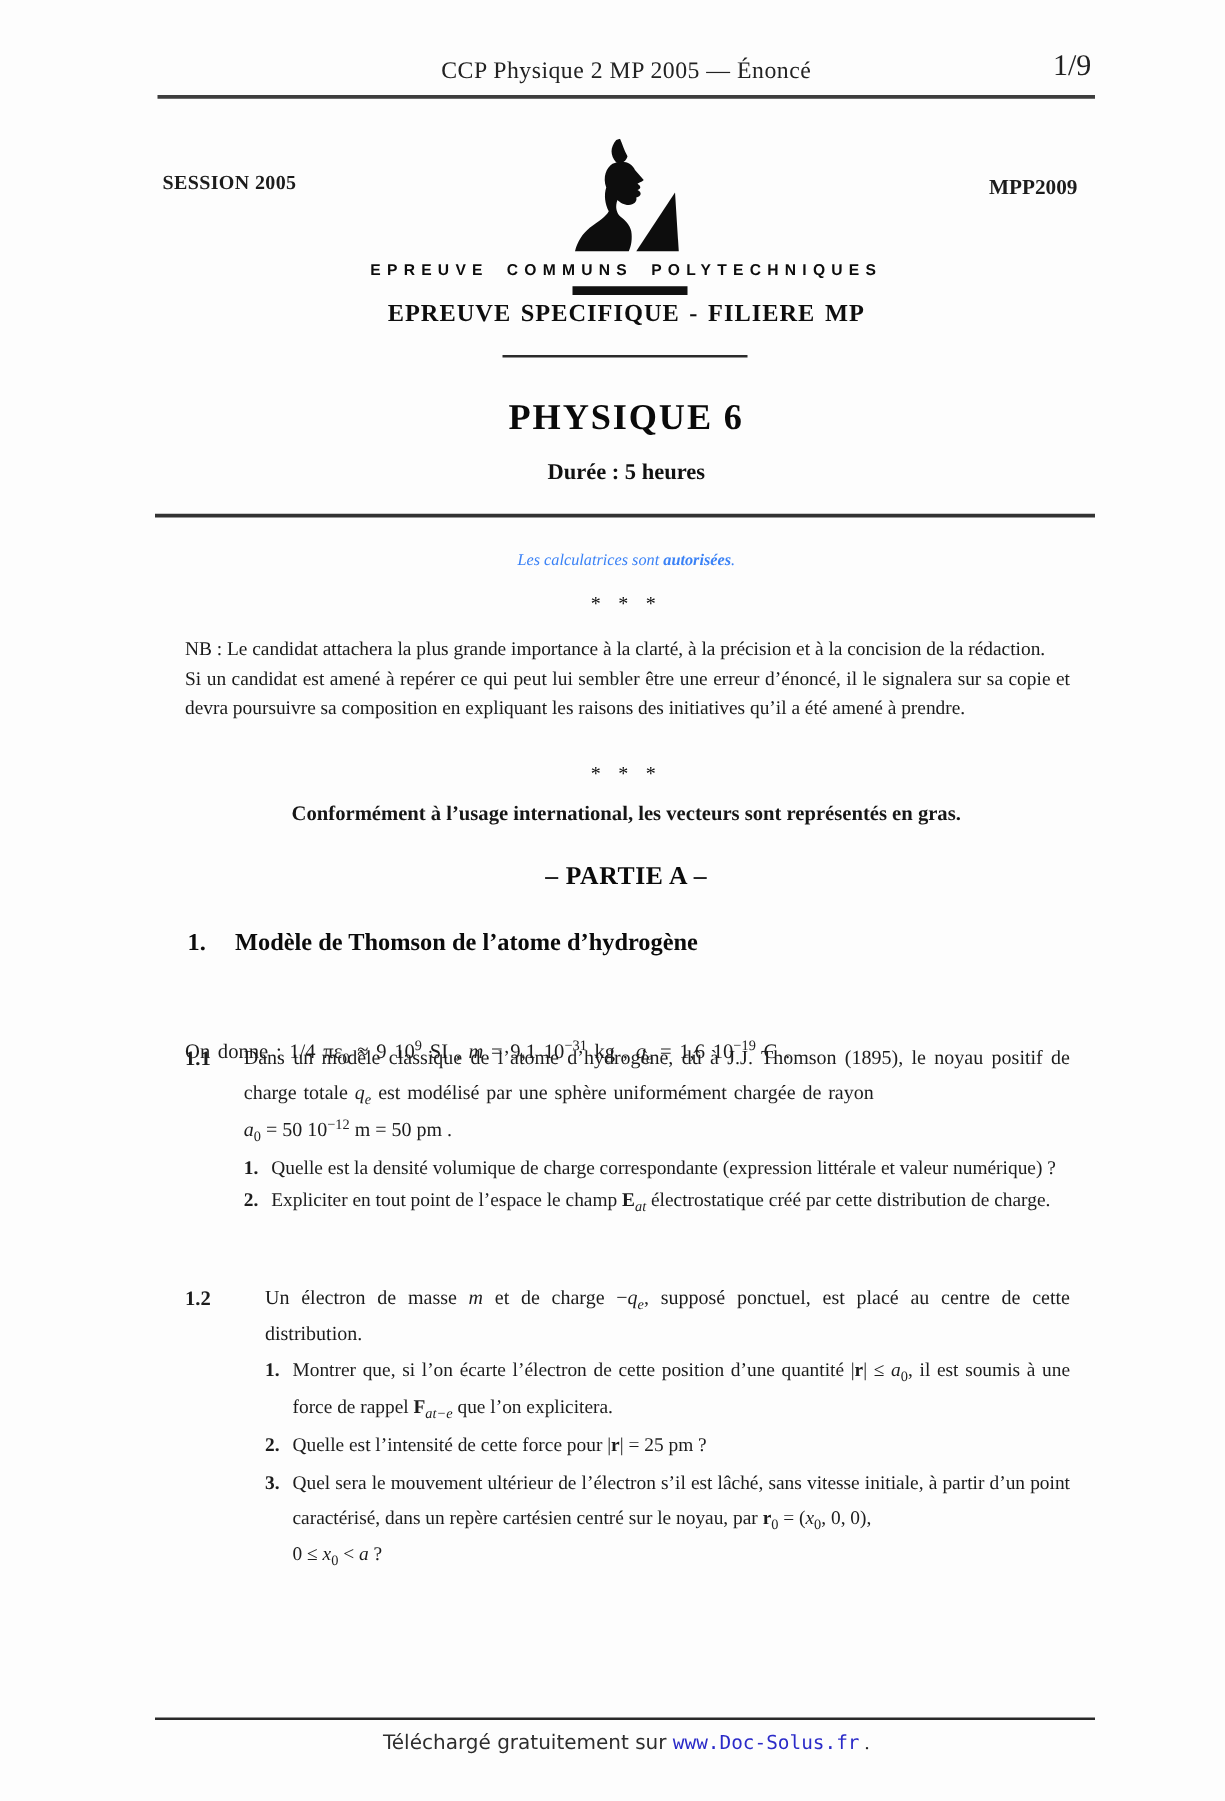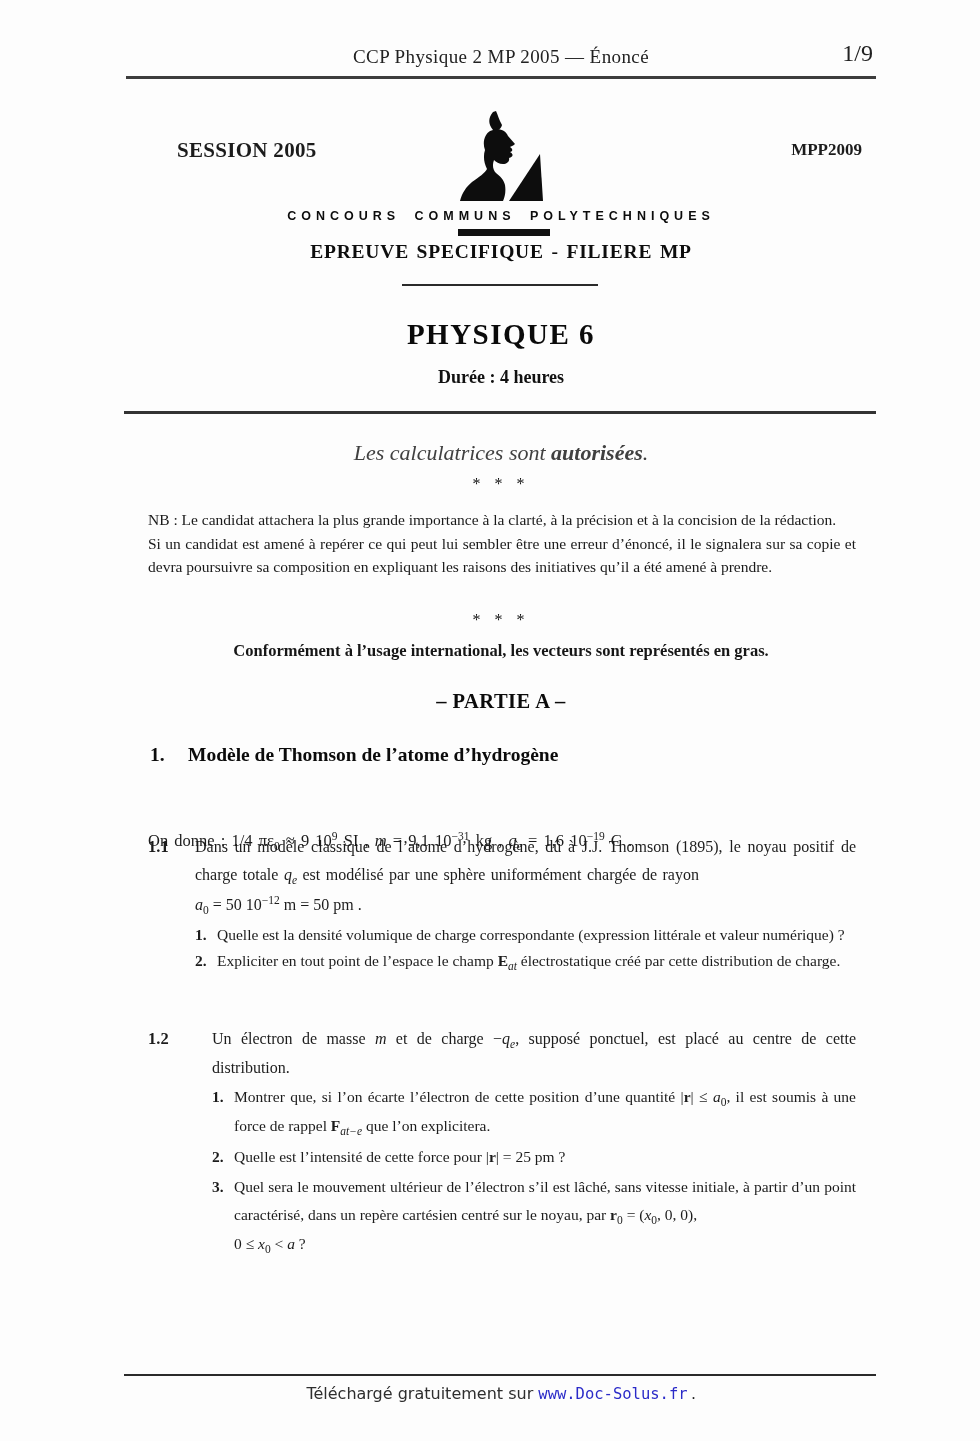--- a/index.html
+++ b/index.html
@@ -12,34 +12,34 @@
   .sp{font-size:11.5px;position:relative;top:-6px;letter-spacing:0;}
   .sb{font-size:11.5px;position:relative;top:4px;letter-spacing:0;}
 
   
   .hdr{top:46px;left:127px;width:748px;height:26px;}
   .hdr-title{display:block;text-align:center;font-size:19px;letter-spacing:0.4px;color:#222;}
   .hdr-page{position:absolute;right:2px;top:-6px;font-size:24px;color:#222;}
   .rule-top{top:76px;left:126px;width:750px;height:3px;background:#3d3d3d;}
 
   
-  .session{top:138px;left:130px;font-size:21px;font-weight:bold;letter-spacing:0.3px;margin-left:47px;}
+  .session{top:138px;left:130px;font-size:16px;font-weight:bold;letter-spacing:0.3px;}
   .code{top:140px;right:106px;font-size:17px;font-weight:bold;}
   .logo{top:111px;left:452px;width:106px;height:92px;}
   .concours{top:209px;font-family:"Liberation Sans","DejaVu Sans",sans-serif;
             font-size:12.5px;font-weight:bold;letter-spacing:5px;word-spacing:6px;color:#0c0c0c;}
   .bar{top:229px;left:458px;width:92px;height:7px;background:#111;}
   .epreuve{top:241px;font-size:19.5px;font-weight:bold;letter-spacing:0.8px;word-spacing:2px;color:#0e0e0e;}
   .thinline{top:284px;left:402px;width:196px;height:2px;background:#2b2b2b;}
   .phys{top:318px;font-size:29px;font-weight:bold;letter-spacing:1.5px;color:#0a0a0a;}
   .duree{top:367px;font-size:18px;font-weight:bold;color:#111;}
   .rule-mid{top:411px;left:124px;width:752px;height:3px;background:#333;}
 
   
-  .calc{top:440px;font-size:22px;color:#404040;}
+  .calc{top:440px;font-size:13px;color:#3b82f6;}
   .stars{font-size:16px;letter-spacing:5px;color:#111;}
   .s1{top:475px;}
   .nb{top:508px;left:148px;width:708px;font-size:15.5px;line-height:23.5px;text-align:justify;color:#1a1a1a;}
   .nb p{margin:0;}
   .s2{top:611px;}
   .conf{top:641px;font-size:16.5px;color:#161616;font-weight:bold;}
   .partie{top:690px;font-size:20.5px;font-weight:bold;letter-spacing:0.5px;color:#0b0b0b;}
 
   
   .sec-title{top:744px;left:150px;width:708px;display:flex;font-size:19.5px;font-weight:bold;color:#0b0b0b;}
@@ -82,26 +82,26 @@
   <div class="abs code">MPP2009</div>
 
   <div class="abs logo">
     <svg width="106" height="92" viewBox="0 0 106 92" xmlns="http://www.w3.org/2000/svg">
       <path fill="#0d0d0d" d="M41 1 C36 7 36 13 41 19 C45 21 49 18 50 14 C47 9 46 4 44 0 Z"></path>
       <path fill="#0d0d0d" d="M41 19 C48 17 54 20 56 25 L63 33 C61 35 59 35 58 36 C61 38 61 40 58 41 C62 43 61 46 57 47 C58 50 55 53 51 53 C47 53 44 51 42 49 C40 54 41 59 44 62 C48 65 52 69 53 74 C54 80 53 86 51 90 L8 90 C10 82 14 76 20 71 C27 66 33 62 35 58 C32 52 31 45 33 39 C30 31 33 23 38 20 Z"></path>
       <path fill="#0d0d0d" d="M88 43 L91 90 L57 90 Z"></path>
     </svg>
   </div>
 
-  <div class="abs center concours">CONCOURS COMMUNS POLYTECHNIQUES</div>
+  <div class="abs center concours">EPREUVE COMMUNS POLYTECHNIQUES</div>
   <div class="abs bar"></div>
   <div class="abs center epreuve">EPREUVE SPECIFIQUE - FILIERE MP</div>
   <div class="abs thinline"></div>
   <div class="abs center phys">PHYSIQUE 6</div>
-  <div class="abs center duree">Durée : 4 heures</div>
+  <div class="abs center duree">Durée : 5 heures</div>
   <div class="abs rule-mid"></div>
 
   <div class="abs center calc"><span class="i">Les calculatrices sont </span><span class="b i">autorisées</span><span class="i">.</span></div>
   <div class="abs center stars s1">* * *</div>
   <div class="abs nb">
     <p>NB : Le candidat attachera la plus grande importance à la clarté, à la précision et à la concision de la rédaction.</p>
     <p>Si un candidat est amené à repérer ce qui peut lui sembler être une erreur d’énoncé, il le signalera sur sa copie et devra poursuivre sa composition en expliquant les raisons des initiatives qu’il a été amené à prendre.</p>
   </div>
   <div class="abs center stars s2">* * *</div>
   <div class="abs center conf">Conformément à l’usage international, les vecteurs sont représentés en gras.</div>

